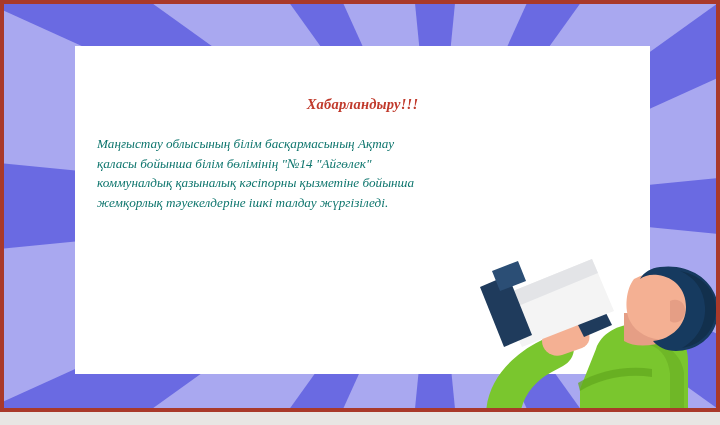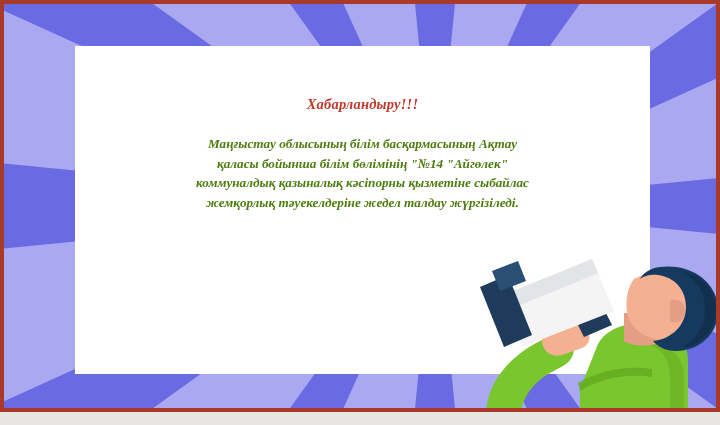--- a/index.html
+++ b/index.html
@@ -73,24 +73,24 @@
     font-style: italic;
     letter-spacing: 0.2px;
     white-space: nowrap;
   }
 
   #announcement-body {
     position: absolute;
     left: 22px;
     top: 88px;
     width: 531px;
-    text-align: center;
-    color: #4d7c0f;
+    text-align: left;
+    color: #0f766e;
     font-size: 13.2px;
-    font-weight: bold;
+    font-weight: normal;
     font-style: italic;
     line-height: 19.6px;
   }
   #announcement-body .bline {
     display: block;
     white-space: nowrap;
   }
 
   
   #illustration {
@@ -133,22 +133,22 @@
       <div class="ray" style="transform:rotate(300deg)"></div>
       <div class="ray" style="transform:rotate(330deg)"></div>
     </div>
 
     <div id="content-card">
       <div id="announcement-title">Хабарландыру!!!</div>
 
       <div id="announcement-body">
         <span class="bline">Маңғыстау облысының білім басқармасының Ақтау</span>
         <span class="bline">қаласы бойынша білім бөлімінің "№14 "Айгөлек"</span>
-        <span class="bline">коммуналдық қазыналық кәсіпорны қызметіне сыбайлас</span>
-        <span class="bline">жемқорлық тәуекелдеріне жедел талдау жүргізіледі.</span>
+        <span class="bline">коммуналдық қазыналық кәсіпорны қызметіне бойынша</span>
+        <span class="bline">жемқорлық тәуекелдеріне ішкі талдау жүргізіледі.</span>
       </div>
     </div>
 
     <svg id="illustration" viewBox="0 0 250 167">
 
       <path d="M122 100 C128 82 150 72 172 76 L196 82 C208 86 214 98 214 112 L214 167 L106 167 L106 140 Z" fill="#7ac62e"></path>
 
       <path d="M12 167 C12 132 38 106 66 92 L78 86 C86 82 96 86 99 95 C102 104 97 113 89 117 L76 124 C60 133 48 148 46 167 Z" fill="#7ac62e"></path>
 
       <path d="M104 134 C124 122 152 116 178 120 L178 128 C152 124 126 130 106 142 Z" fill="#63a81f" opacity="0.75"></path>

